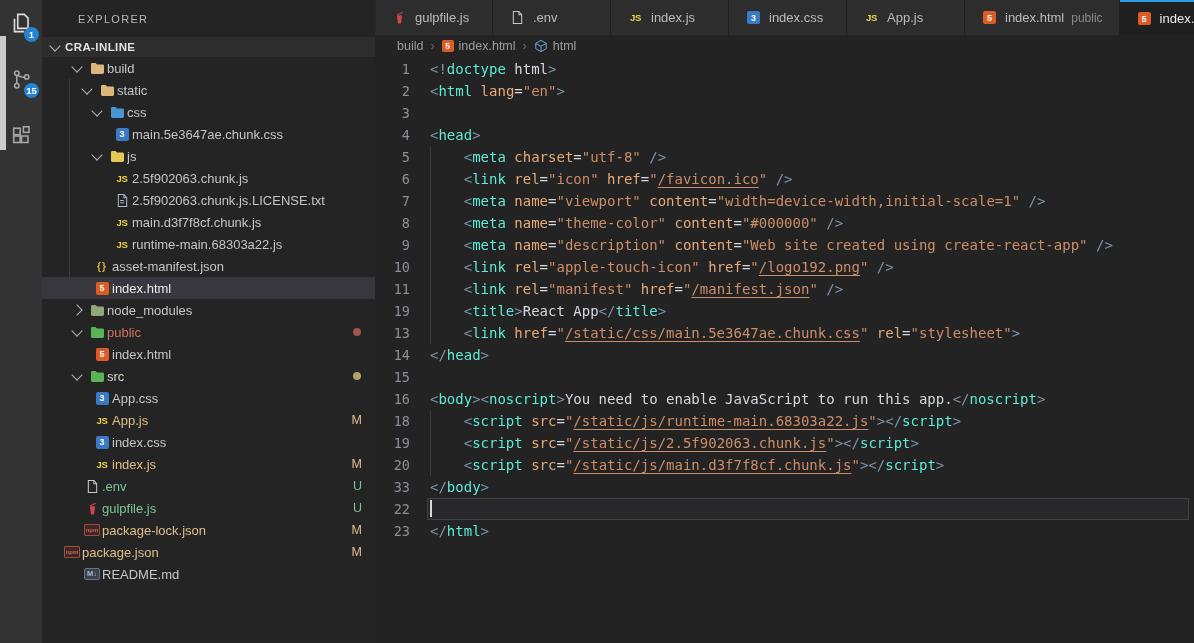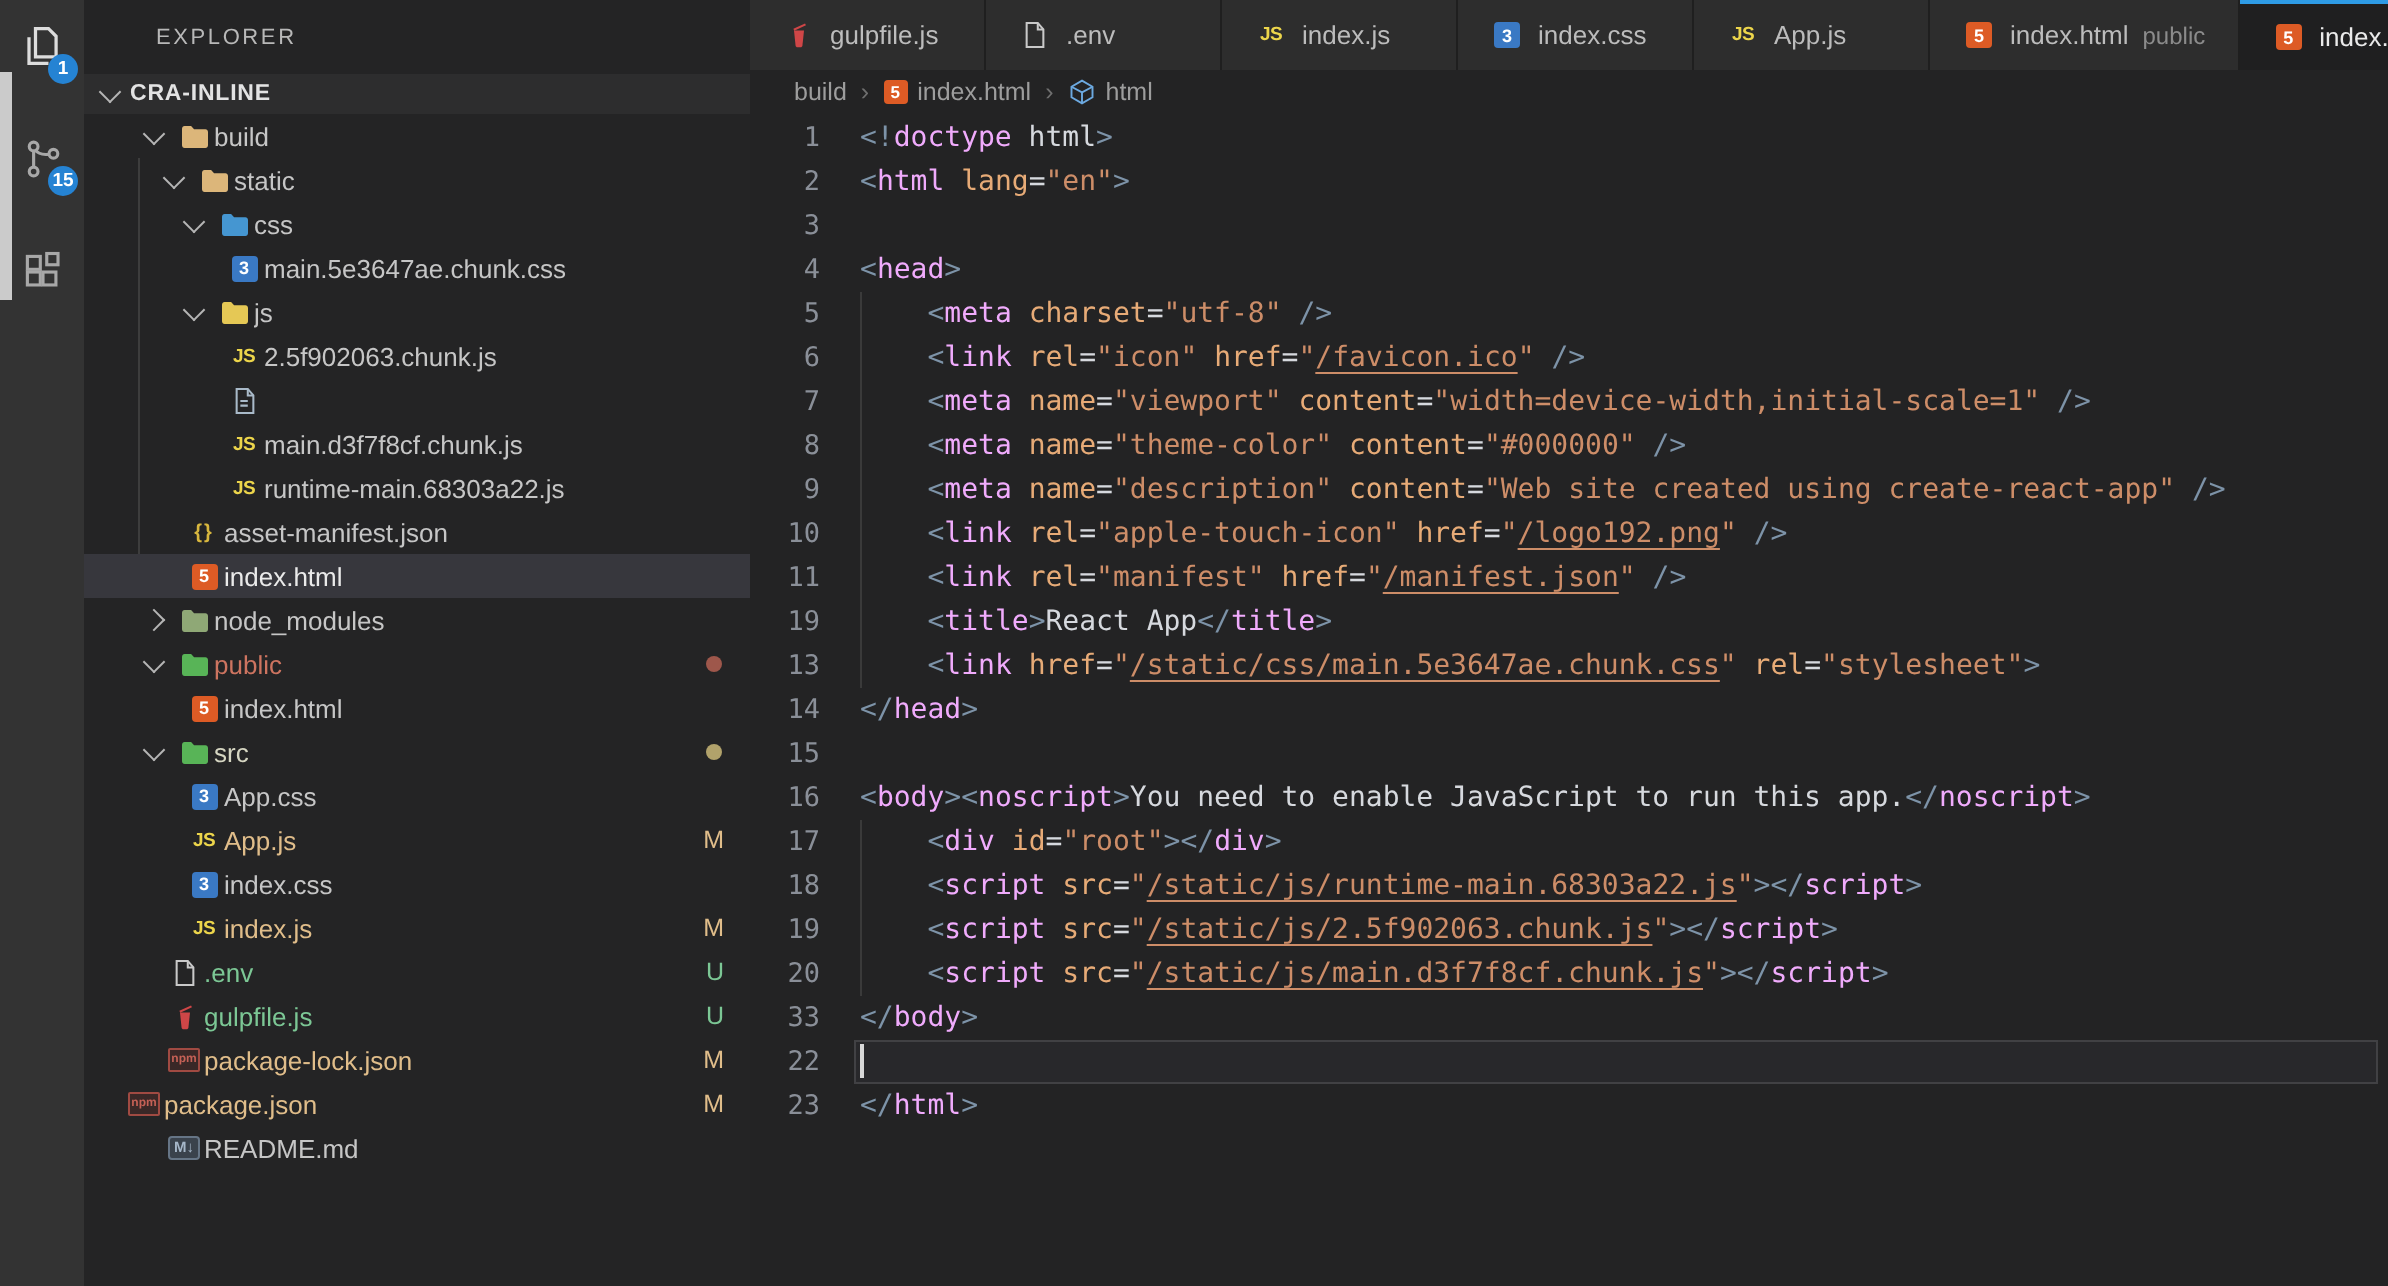--- a/index.html
+++ b/index.html
@@ -48,21 +48,21 @@
 
   .code{flex:1;position:relative;font-family:"DejaVu Sans Mono",monospace;font-size:14px;line-height:22px;overflow:hidden;padding-top:1px}
   .cline{height:22px;display:flex;position:relative;white-space:pre}
   .ln{width:55px;padding-right:20px;box-sizing:border-box;text-align:right;color:#8a8f98;font-size:13.5px;flex:none;position:relative;z-index:1}
   .lc{position:relative;z-index:1}
   .cline.g::before{content:"";position:absolute;left:55px;top:0;bottom:0;width:1px;background:#3a3a3a;z-index:1}
   .cline.cur::after{content:"";position:absolute;left:52px;right:5px;top:0;height:20px;border:1px solid #414144;background:#28282b;z-index:0}
   .caret{position:absolute;left:0;top:2px;width:2px;height:17px;background:#d8d8d8}
 
   .tk-p{color:#7d93a8}
-  .tk-tag{color:#f0abfc}
+  .tk-tag{color:#5eead4}
   .tk-attr{color:#e7ab77}
   .tk-val{color:#cd8d68}
   .tk-link{color:#cd8d68;text-decoration:underline;text-underline-offset:3px}
   .tk-txt,.tk-op{color:#d6d9de}
 </style>
 </head>
 <body>
 
 <div class="app">
 
@@ -151,20 +151,21 @@
           <span class="tlabel">2.5f902063.chunk.js</span>
         </div>
         <div class="trow" style="padding-left:70px">
           <span class="ticon">
             <svg width="13" height="15" viewBox="0 0 14 16" fill="none" stroke="#a9bac9" stroke-width="1.1">
               <path d="M2.5 1.5h6L11.5 5v9.5h-9z"></path>
               <path d="M8.5 1.5V5h3"></path>
               <path d="M4.5 8h4M4.5 10.5h4"></path>
             </svg>
           </span>
+          <span class="tlabel">2.5f902063.chunk.js.LICENSE.txt</span>
         </div>
         <div class="trow" style="padding-left:70px">
           <span class="ticon">
             <span class="ic-js">JS</span>
           </span>
           <span class="tlabel">main.d3f7f8cf.chunk.js</span>
         </div>
         <div class="trow" style="padding-left:70px">
           <span class="ticon">
             <span class="ic-js">JS</span>
@@ -367,21 +368,20 @@
         <div class="cline g"><span class="ln">7</span><span class="lc"><span class="tk-txt">    </span><span class="tk-p">&lt;</span><span class="tk-tag">meta</span><span class="tk-txt"> </span><span class="tk-attr">name</span><span class="tk-op">=</span><span class="tk-val">"viewport"</span><span class="tk-txt"> </span><span class="tk-attr">content</span><span class="tk-op">=</span><span class="tk-val">"width=device-width,initial-scale=1"</span><span class="tk-txt"> </span><span class="tk-p">/&gt;</span></span></div>
         <div class="cline g"><span class="ln">8</span><span class="lc"><span class="tk-txt">    </span><span class="tk-p">&lt;</span><span class="tk-tag">meta</span><span class="tk-txt"> </span><span class="tk-attr">name</span><span class="tk-op">=</span><span class="tk-val">"theme-color"</span><span class="tk-txt"> </span><span class="tk-attr">content</span><span class="tk-op">=</span><span class="tk-val">"#000000"</span><span class="tk-txt"> </span><span class="tk-p">/&gt;</span></span></div>
         <div class="cline g"><span class="ln">9</span><span class="lc"><span class="tk-txt">    </span><span class="tk-p">&lt;</span><span class="tk-tag">meta</span><span class="tk-txt"> </span><span class="tk-attr">name</span><span class="tk-op">=</span><span class="tk-val">"description"</span><span class="tk-txt"> </span><span class="tk-attr">content</span><span class="tk-op">=</span><span class="tk-val">"Web site created using create-react-app"</span><span class="tk-txt"> </span><span class="tk-p">/&gt;</span></span></div>
         <div class="cline g"><span class="ln">10</span><span class="lc"><span class="tk-txt">    </span><span class="tk-p">&lt;</span><span class="tk-tag">link</span><span class="tk-txt"> </span><span class="tk-attr">rel</span><span class="tk-op">=</span><span class="tk-val">"apple-touch-icon"</span><span class="tk-txt"> </span><span class="tk-attr">href</span><span class="tk-op">=</span><span class="tk-val">"</span><span class="tk-link">/logo192.png</span><span class="tk-val">"</span><span class="tk-txt"> </span><span class="tk-p">/&gt;</span></span></div>
         <div class="cline g"><span class="ln">11</span><span class="lc"><span class="tk-txt">    </span><span class="tk-p">&lt;</span><span class="tk-tag">link</span><span class="tk-txt"> </span><span class="tk-attr">rel</span><span class="tk-op">=</span><span class="tk-val">"manifest"</span><span class="tk-txt"> </span><span class="tk-attr">href</span><span class="tk-op">=</span><span class="tk-val">"</span><span class="tk-link">/manifest.json</span><span class="tk-val">"</span><span class="tk-txt"> </span><span class="tk-p">/&gt;</span></span></div>
         <div class="cline g"><span class="ln">19</span><span class="lc"><span class="tk-txt">    </span><span class="tk-p">&lt;</span><span class="tk-tag">title</span><span class="tk-p">&gt;</span><span class="tk-txt">React App</span><span class="tk-p">&lt;/</span><span class="tk-tag">title</span><span class="tk-p">&gt;</span></span></div>
         <div class="cline g"><span class="ln">13</span><span class="lc"><span class="tk-txt">    </span><span class="tk-p">&lt;</span><span class="tk-tag">link</span><span class="tk-txt"> </span><span class="tk-attr">href</span><span class="tk-op">=</span><span class="tk-val">"</span><span class="tk-link">/static/css/main.5e3647ae.chunk.css</span><span class="tk-val">"</span><span class="tk-txt"> </span><span class="tk-attr">rel</span><span class="tk-op">=</span><span class="tk-val">"stylesheet"</span><span class="tk-p">&gt;</span></span></div>
         <div class="cline"><span class="ln">14</span><span class="lc"><span class="tk-p">&lt;/</span><span class="tk-tag">head</span><span class="tk-p">&gt;</span></span></div>
         <div class="cline"><span class="ln">15</span><span class="lc"></span></div>
         <div class="cline"><span class="ln">16</span><span class="lc"><span class="tk-p">&lt;</span><span class="tk-tag">body</span><span class="tk-p">&gt;&lt;</span><span class="tk-tag">noscript</span><span class="tk-p">&gt;</span><span class="tk-txt">You need to enable JavaScript to run this app.</span><span class="tk-p">&lt;/</span><span class="tk-tag">noscript</span><span class="tk-p">&gt;</span></span></div>
-        <div class="cline g"><span class="ln">17</span><span class="lc"><span class="tk-txt">    </span><span class="tk-p">&lt;</span><span class="tk-tag">div</span><span class="tk-txt"> </span><span class="tk-attr">id</span><span class="tk-op">=</span><span class="tk-val">"root"</span><span class="tk-p">&gt;&lt;/</span><span class="tk-tag">div</span><span class="tk-p">&gt;</span></span></div>
         <div class="cline g"><span class="ln">18</span><span class="lc"><span class="tk-txt">    </span><span class="tk-p">&lt;</span><span class="tk-tag">script</span><span class="tk-txt"> </span><span class="tk-attr">src</span><span class="tk-op">=</span><span class="tk-val">"</span><span class="tk-link">/static/js/runtime-main.68303a22.js</span><span class="tk-val">"</span><span class="tk-p">&gt;&lt;/</span><span class="tk-tag">script</span><span class="tk-p">&gt;</span></span></div>
         <div class="cline g"><span class="ln">19</span><span class="lc"><span class="tk-txt">    </span><span class="tk-p">&lt;</span><span class="tk-tag">script</span><span class="tk-txt"> </span><span class="tk-attr">src</span><span class="tk-op">=</span><span class="tk-val">"</span><span class="tk-link">/static/js/2.5f902063.chunk.js</span><span class="tk-val">"</span><span class="tk-p">&gt;&lt;/</span><span class="tk-tag">script</span><span class="tk-p">&gt;</span></span></div>
         <div class="cline g"><span class="ln">20</span><span class="lc"><span class="tk-txt">    </span><span class="tk-p">&lt;</span><span class="tk-tag">script</span><span class="tk-txt"> </span><span class="tk-attr">src</span><span class="tk-op">=</span><span class="tk-val">"</span><span class="tk-link">/static/js/main.d3f7f8cf.chunk.js</span><span class="tk-val">"</span><span class="tk-p">&gt;&lt;/</span><span class="tk-tag">script</span><span class="tk-p">&gt;</span></span></div>
         <div class="cline"><span class="ln">33</span><span class="lc"><span class="tk-p">&lt;/</span><span class="tk-tag">body</span><span class="tk-p">&gt;</span></span></div>
         <div class="cline cur"><span class="ln">22</span><span class="lc"><span class="caret"></span></span></div>
         <div class="cline"><span class="ln">23</span><span class="lc"><span class="tk-p">&lt;/</span><span class="tk-tag">html</span><span class="tk-p">&gt;</span></span></div>
       </div>
   </div>
 
 </div>

